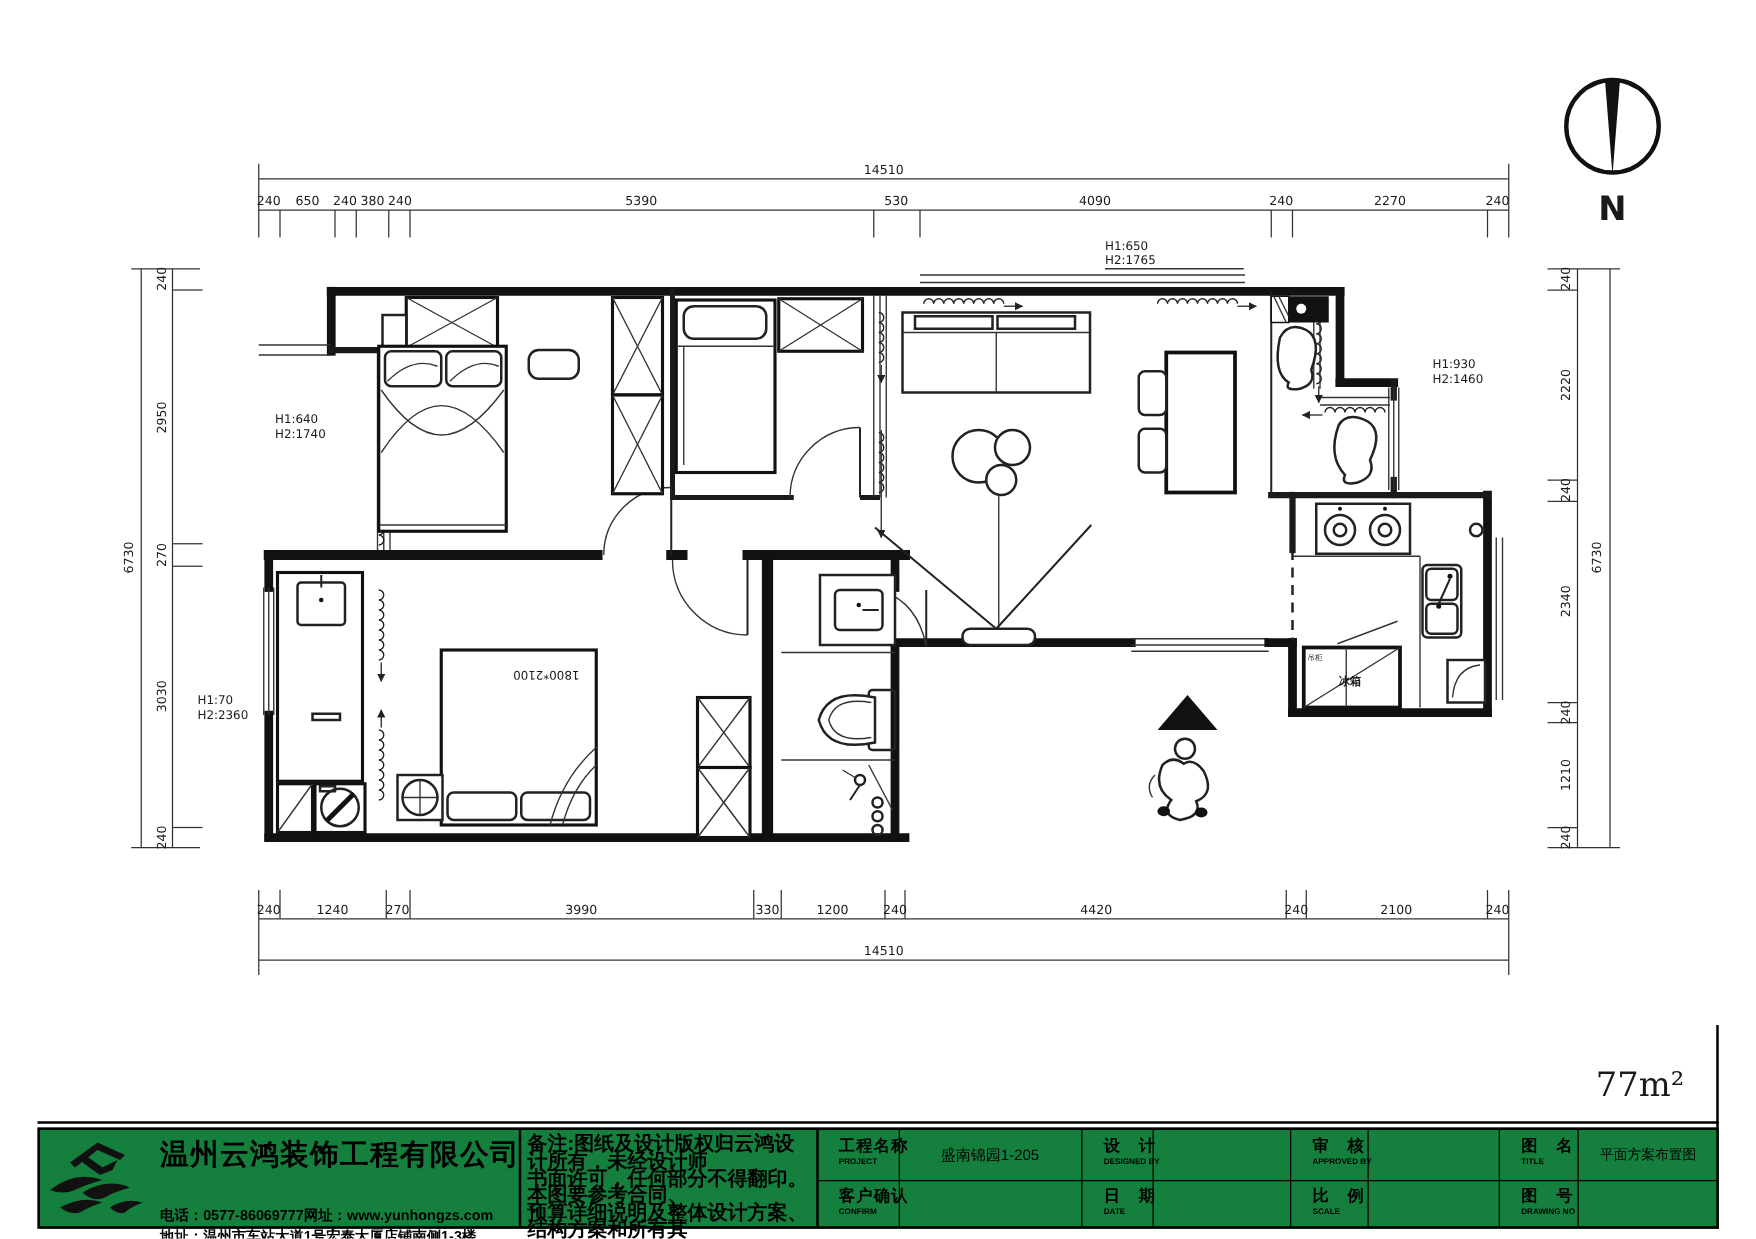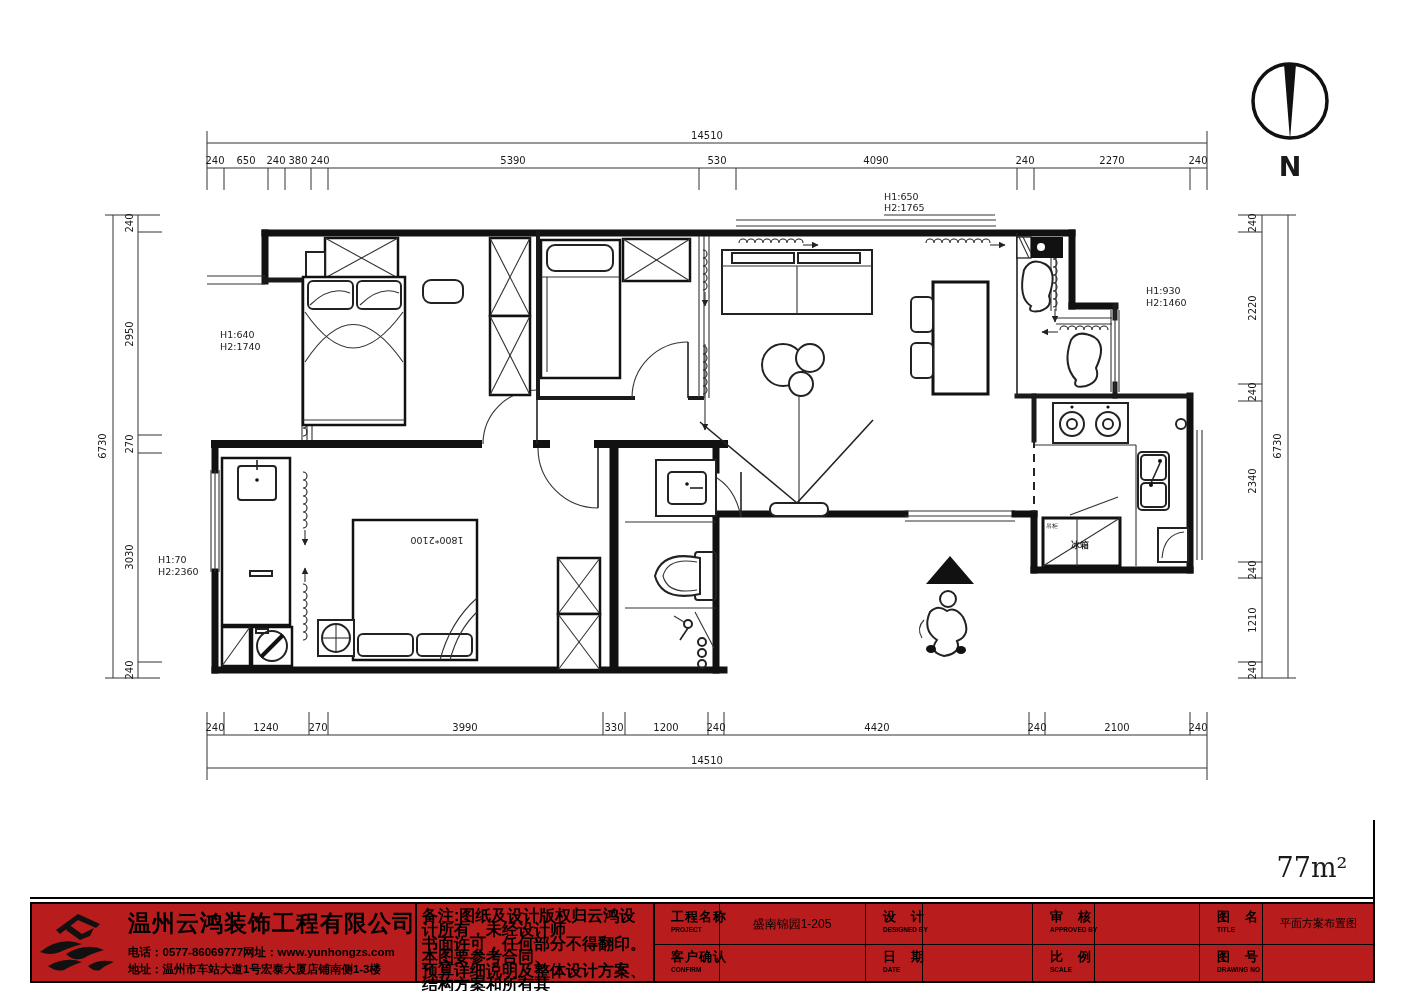--- a/index.html
+++ b/index.html
@@ -23,27 +23,27 @@
   .t2{stroke:#222;stroke-width:1.6;fill:none;}
   .f{stroke:#222;stroke-width:2;fill:#fff;}
   .fn{stroke:#222;stroke-width:2;fill:none;}
   .f25{stroke:#111;stroke-width:2.5;fill:#fff;}
   .f3{stroke:#111;stroke-width:3;fill:#fff;}
   .dsh{stroke:#222;stroke-width:2;fill:none;stroke-dasharray:8 6;}
   .dim{stroke:#333;stroke-width:1;fill:none;}
   .coil{stroke:#222;stroke-width:1.1;fill:none;}
   
   .tb-top{position:absolute;left:30px;top:897px;width:1345px;border-top:2px solid #000;}
-  .tb{position:absolute;left:30px;top:902px;width:1345px;height:81px;border:2px solid #000;box-sizing:border-box;background:#b91c1c;}
+  .tb{position:absolute;left:30px;top:902px;width:1345px;height:81px;border:2px solid #000;box-sizing:border-box;background:#15803d;}
   .vline{position:absolute;top:0;bottom:0;border-left:2px solid #000;}
   .vline.thin{border-left-width:1.5px;}
   .hmid{position:absolute;left:621px;right:0;top:40px;border-top:1.5px solid #000;}
   .rborder{position:absolute;left:1373px;top:820px;height:163px;border-left:2px solid #000;}
   .coname{position:absolute;left:96px;top:4px;width:290px;font-size:23px;font-weight:bold;letter-spacing:1px;white-space:nowrap;}
-  .coline{position:absolute;left:96px;width:300px;font-size:11.5px;font-weight:bold;white-space:nowrap;}
+  .coline{position:absolute;left:96px;width:300px;font-size:11.5px;font-weight:bold;white-space:nowrap;margin-top:20px;}
   .notes{position:absolute;left:390px;top:5px;width:226px;font-size:16px;font-weight:bold;line-height:13.8px;}
   .cell-cn{font-size:13px;font-weight:bold;letter-spacing:1px;white-space:nowrap;}
   .cell-en{font-size:6.5px;font-weight:bold;white-space:nowrap;}
   .fld{position:absolute;padding-left:18px;box-sizing:border-box;}
   .val{position:absolute;text-align:center;font-size:12px;box-sizing:border-box;}
   .logo{position:absolute;left:6px;top:4px;}
 </style>
 </head>
 <body>
 

